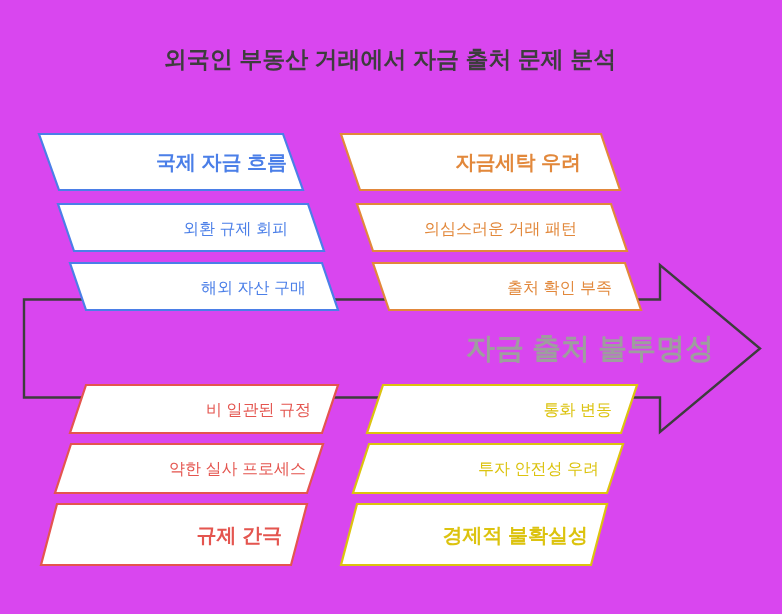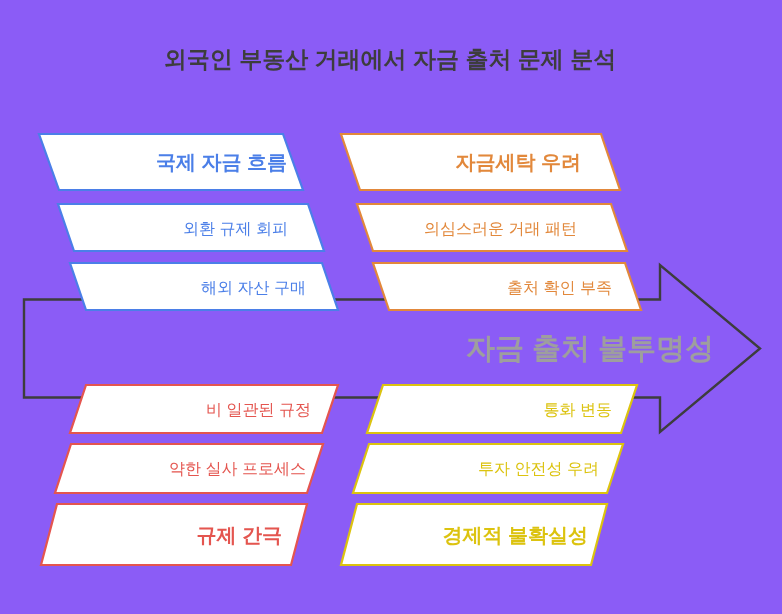--- a/index.html
+++ b/index.html
@@ -4,21 +4,21 @@
   <style>
     html, body {
       margin: 0;
       padding: 0;
       background: #ffffff;
     }
     .canvas {
       position: relative;
       width: 782px;
       height: 614px;
-      background: #8b5cf6;
+      background: #d946ef;
       overflow: hidden;
     }
     svg { display: block; }
     .node {
       fill: #ffffff;
       stroke-width: 2.2;
       stroke-linejoin: miter;
     }
     .arrow-shape {
       fill: none;

